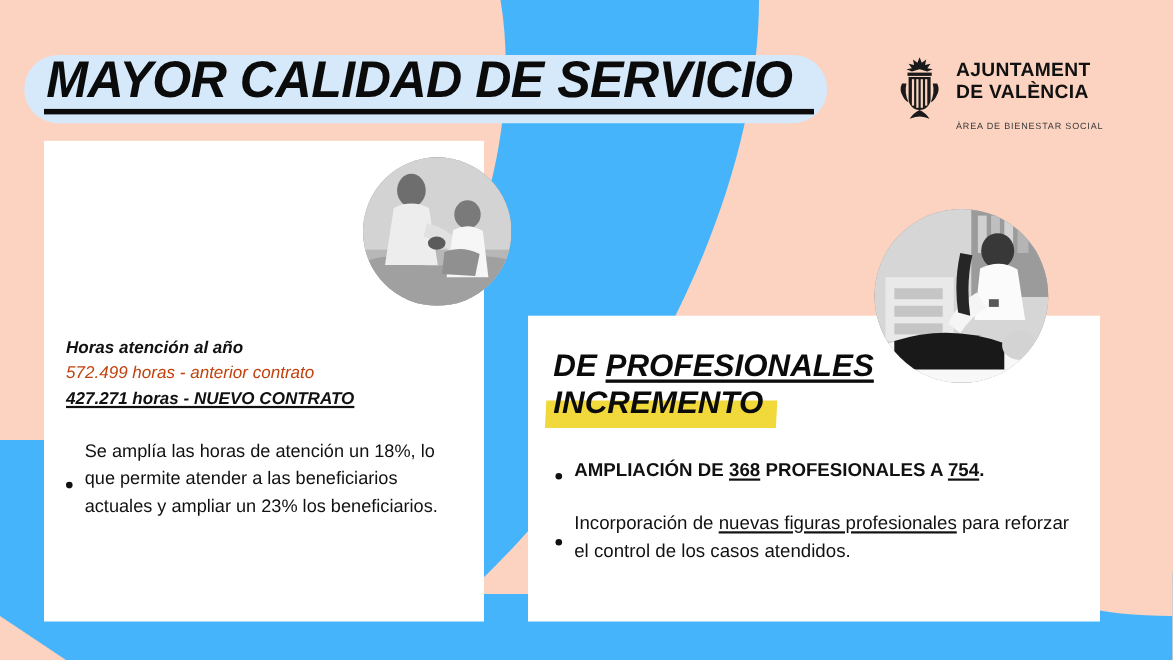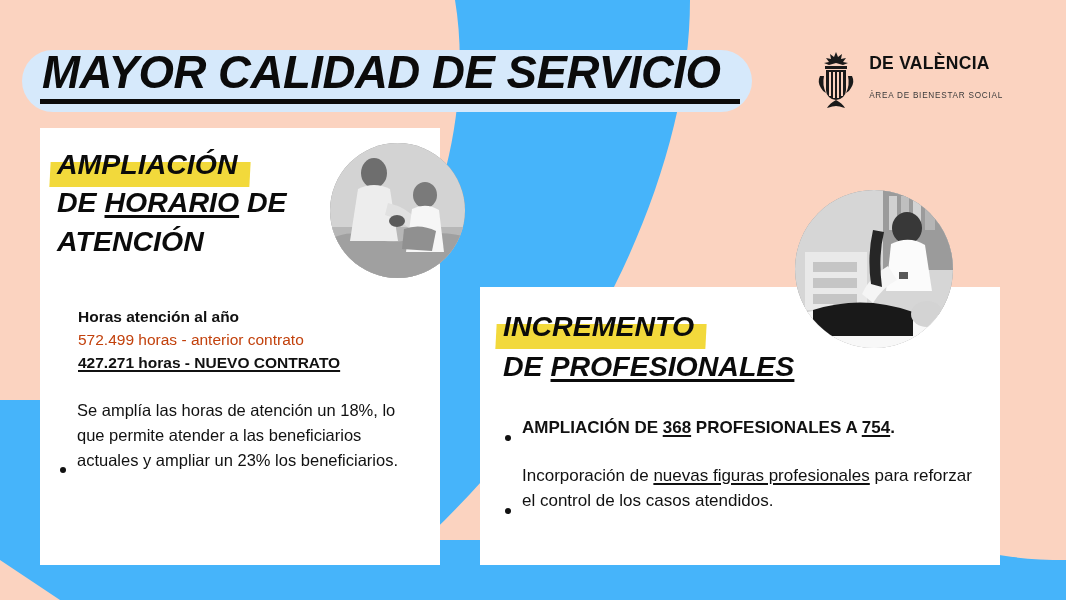--- a/index.html
+++ b/index.html
@@ -135,38 +135,39 @@
     filter:grayscale(1) contrast(1.05);
     background:#8d8d8d;
   }
   #photo-left  { left:330px; top:143px; width:135px; height:135px; }
   #photo-right { left:795px; top:190px; width:158px; height:158px; }
   .photo svg { display:block; width:100%; height:100%; }
 
   
   .stats {
     position:absolute;
-    left:78px; top:306px;
+    left:60px; top:306px;
     width:340px;
     z-index:4;
     color:#111;
+    font-style:italic;
   }
   .stat-line { font-size:15.5px; line-height:1.47; white-space:nowrap; }
   .stat-bold { font-weight:bold; }
   .stat-reg  { font-weight:normal; color:#c2410c; }
   .stat-ul   { font-weight:bold; text-decoration:underline; text-underline-offset:2px; text-decoration-thickness:2px; }
 
   
   .bullets { position:absolute; z-index:4; color:#111; }
   #bullets-left  { left:60px;  top:398px; width:355px; }
   #bullets-right { left:505px; top:415px; width:480px; }
 
   .bullet {
     display:flex;
-    align-items:flex-end;
+    align-items:center;
     gap:11px;
   }
   .bullet + .bullet { margin-top:22px; }
   .dot {
     flex:none;
     width:6px; height:6px;
     border-radius:50%;
     background:#111;
     margin-top:10px;
   }
@@ -213,35 +214,29 @@
           <rect x="15" y="22" width="2" height="24" fill="#FBD3C0"></rect>
           <rect x="19" y="22" width="2" height="26" fill="#FBD3C0"></rect>
           <rect x="23" y="22" width="2" height="26" fill="#FBD3C0"></rect>
           <rect x="27" y="22" width="2" height="24" fill="#FBD3C0"></rect>
           <path d="M6 26 q-3 6 1 12 q2 4 5 5 q-4 -8 -2 -17 Z"></path>
           <path d="M38 26 q3 6 -1 12 q-2 4 -5 5 q4 -8 2 -17 Z"></path>
           <path d="M22 50 q-6 3 -9 8 q6 -2 9 -2 q3 0 9 2 q-3 -5 -9 -8 Z"></path>
         </g>
       </svg>
       <div class="logo-text">
+        <div class="logo-l1">AJUNTAMENT</div>
         <div class="logo-l2">DE VALÈNCIA</div>
         <div class="logo-sub">ÀREA DE BIENESTAR SOCIAL</div>
       </div>
     </div>
   </div>
 
   <div class="card" id="card-left"></div>
 
-  <div class="heading" id="head-left">
-    <span class="ln ln1">
-      <span class="hl">AMPLIACIÓN</span>
-    </span>
-    <span class="ln ln2"><span>DE </span><span class="ul">HORARIO</span><span> DE</span></span>
-    <span class="ln ln3">ATENCIÓN</span>
-  </div>
 
   <div class="photo" id="photo-left">
     <svg viewBox="0 0 135 135">
       <rect width="135" height="135" fill="#cfcfcf"></rect>
       <rect y="84" width="135" height="51" fill="#b4b4b4"></rect>
       <path d="M0 96 q20 -10 40 -2 q22 9 45 1 q25 -9 50 -1 L135 135 L0 135 Z" fill="#9e9e9e"></path>
       <ellipse cx="44" cy="30" rx="13" ry="15" fill="#6f6f6f"></ellipse>
       <path d="M28 46 q16 -8 32 0 l8 52 l-48 0 Z" fill="#e8e8e8"></path>
       <path d="M58 60 q18 4 28 16 l-7 9 q-12 -10 -24 -13 Z" fill="#dcdcdc"></path>
       <ellipse cx="95" cy="52" rx="12" ry="13" fill="#7a7a7a"></ellipse>
@@ -260,24 +255,24 @@
   <div class="bullets" id="bullets-left">
     <div class="bullet">
       <span class="dot"></span>
       <span class="btext">Se amplía las horas de atención un 18%, lo que permite atender a las beneficiarios actuales y ampliar un 23% los beneficiarios.</span>
     </div>
   </div>
 
   <div class="card" id="card-right"></div>
 
   <div class="heading" id="head-right">
+    <span class="ln ln2"><span>DE </span><span class="ul">PROFESIONALES</span></span>
     <span class="ln ln1">
       <span class="hl">INCREMENTO</span>
     </span>
-    <span class="ln ln2"><span>DE </span><span class="ul">PROFESIONALES</span></span>
   </div>
 
   <div class="photo" id="photo-right">
     <svg viewBox="0 0 158 158">
       <rect width="158" height="158" fill="#d2d2d2"></rect>
       <rect x="88" y="0" width="70" height="80" fill="#9a9a9a"></rect>
       <rect x="94" y="6" width="8" height="34" fill="#cccccc"></rect>
       <rect x="106" y="6" width="8" height="34" fill="#bcbcbc"></rect>
       <rect x="118" y="6" width="8" height="34" fill="#cfcfcf"></rect>
       <rect x="130" y="6" width="10" height="34" fill="#b2b2b2"></rect>

